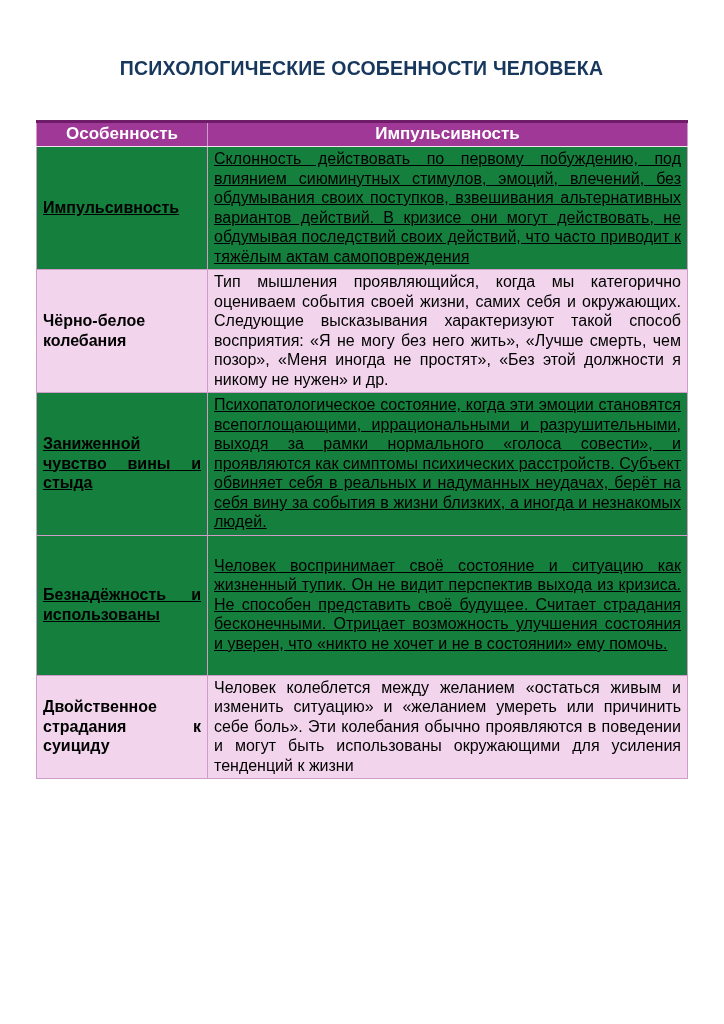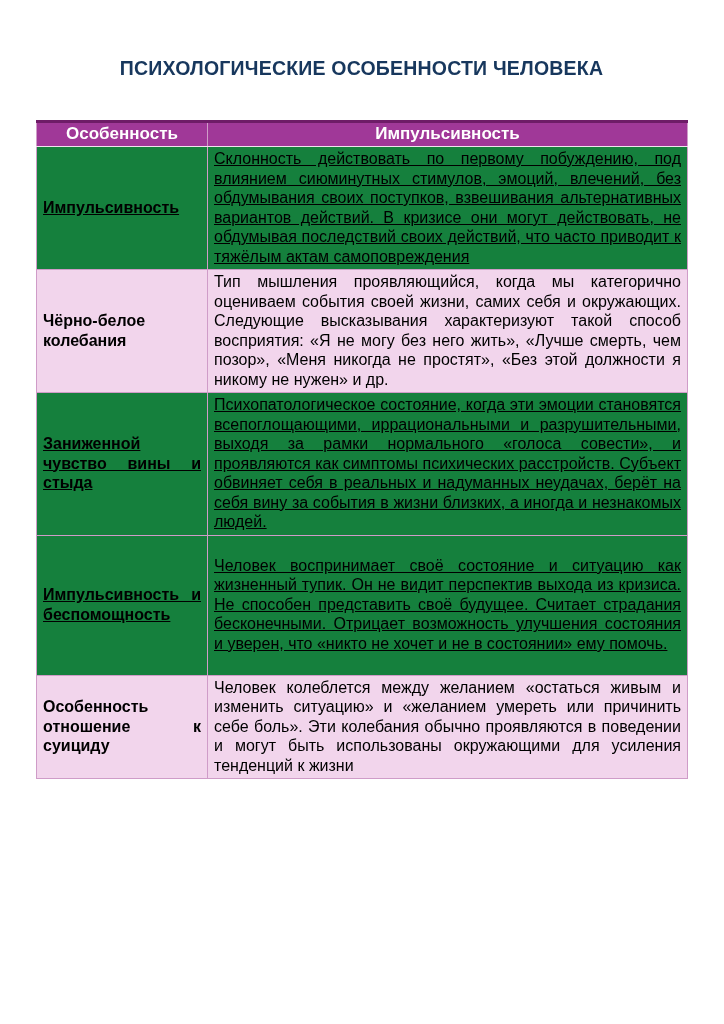--- a/index.html
+++ b/index.html
@@ -96,30 +96,30 @@
         <th>Импульсивность</th>
       </tr>
     </thead>
     <tbody>
       <tr class="row-white">
         <td class="feature">Импульсивность</td>
         <td class="char">Склонность действовать по первому побуждению, под влиянием сиюминутных стимулов, эмоций, влечений, без обдумывания своих поступков, взвешивания альтернативных вариантов действий. В кризисе они могут действовать, не обдумывая последствий своих действий, что часто приводит к тяжёлым актам самоповреждения</td>
       </tr>
       <tr class="row-pink">
         <td class="feature">Чёрно-белое колебания</td>
-        <td class="char">Тип мышления проявляющийся, когда мы категорично оцениваем события своей жизни, самих себя и окружающих. Следующие высказывания характеризуют такой способ восприятия: «Я не могу без него жить», «Лучше смерть, чем позор», «Меня никогда не простят», «Без этой должности я никому не нужен» и др.</td>
+        <td class="char">Тип мышления проявляющийся, когда мы категорично оцениваем события своей жизни, самих себя и окружающих. Следующие высказывания характеризуют такой способ восприятия: «Я не могу без него жить», «Лучше смерть, чем позор», «Меня иногда не простят», «Без этой должности я никому не нужен» и др.</td>
       </tr>
       <tr class="row-white">
         <td class="feature">Заниженной чувство вины и стыда</td>
         <td class="char">Психопатологическое состояние, когда эти эмоции становятся всепоглощающими, иррациональными и разрушительными, выходя за рамки нормального «голоса совести», и проявляются как симптомы психических расстройств. Субъект обвиняет себя в реальных и надуманных неудачах, берёт на себя вину за события в жизни близких, а иногда и незнакомых людей.</td>
       </tr>
       <tr class="row-white">
-        <td class="feature">Импульсивность и беспомощность</td>
+        <td class="feature">Безнадёжность и использованы</td>
         <td class="char">Человек воспринимает своё состояние и ситуацию как жизненный тупик. Он не видит перспектив выхода из кризиса. Не способен представить своё будущее. Считает страдания бесконечными. Отрицает возможность улучшения состояния и уверен, что «никто не хочет и не в состоянии» ему помочь.</td>
       </tr>
       <tr class="row-pink">
-        <td class="feature">Особенность отношение к суициду</td>
+        <td class="feature">Двойственное страдания к суициду</td>
         <td class="char">Человек колеблется между желанием «остаться живым и изменить ситуацию» и «желанием умереть или причинить себе боль». Эти колебания обычно проявляются в поведении и могут быть использованы окружающими для усиления тенденций к жизни</td>
       </tr>
     </tbody>
   </table>
 
 </div>
 
 </body></html>

